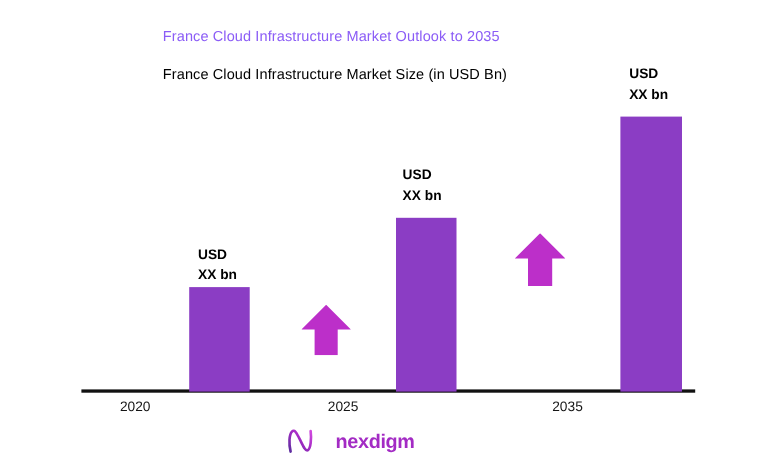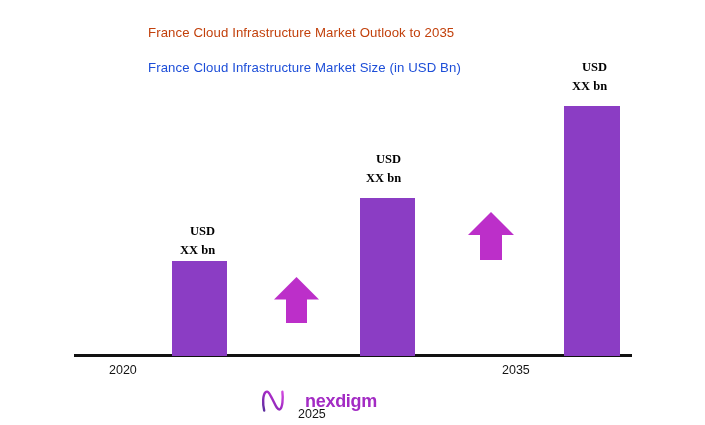--- a/index.html
+++ b/index.html
@@ -59,22 +59,21 @@
   }
 
   
   .bar-label {
     position: absolute;
     color: #000000;
     font-size: 12.5px;
     font-weight: bold;
     line-height: 1.55;
     white-space: nowrap;
-    text-align: right;
-    font-family: Liberation Serif, serif;
+    text-align: left;
   }
   .bar-label .lbl-unit,
   .bar-label .lbl-value {
     display: block;
   }
 
   
   .growth-arrow {
     position: absolute;
   }
@@ -111,22 +110,22 @@
     font-weight: bold;
     letter-spacing: -0.3px;
     line-height: 1;
   }
 </style>
 </head>
 <body>
 
 <div id="chart-root" style="background: rgb(255, 255, 255);">
 
-  <div class="title-line" id="title-main" style="color: #c2410c;">France Cloud Infrastructure Market Outlook to 2035</div>
-  <div class="title-line" id="title-sub" style="color: #1d4ed8;">France Cloud Infrastructure Market Size (in USD Bn)</div>
+  <div class="title-line" id="title-main" style="color: #8b5cf6;">France Cloud Infrastructure Market Outlook to 2035</div>
+  <div class="title-line" id="title-sub" style="color: #000000;">France Cloud Infrastructure Market Size (in USD Bn)</div>
 
   <div id="plot-area">
 
     <div id="axis-line" style="background: rgb(17, 17, 17);"></div>
 
     <div class="bar" id="bar-0" style="left: 172px; width: 55px; top: 261px; height: 95px; background: rgb(139, 61, 196);"></div>
     <div class="bar" id="bar-1" style="left: 360px; width: 55px; top: 198px; height: 158px; background: rgb(139, 61, 196);"></div>
     <div class="bar" id="bar-2" style="left: 564px; width: 56px; top: 106px; height: 250px; background: rgb(139, 61, 196);"></div>
 
     <div class="bar-label" id="bar-label-0" style="left: 180px; top: 222px; color: rgb(0, 0, 0);">
@@ -147,21 +146,21 @@
         <polygon points="22.5,0 45,22.5 33,22.5 33,46 12,46 12,22.5 0,22.5" fill="#BC2FC9"></polygon>
       </svg>
     </div>
     <div class="growth-arrow" id="arrow-1" style="left: 468px; top: 212px;">
       <svg width="46" height="48" viewBox="0 0 46 48" aria-hidden="true">
         <polygon points="23,0 46,23 34,23 34,48 12,48 12,23 0,23" fill="#BC2FC9"></polygon>
       </svg>
     </div>
 
     <div class="axis-label" id="axis-label-0" style="left: 109px; width: 180px;">2020</div>
-    <div class="axis-label" id="axis-label-2" style="left: 298px; width: 180px; margin-top: 44px;">2025</div>
+    <div class="axis-label" id="axis-label-2" style="left: 298px; width: 180px;">2025</div>
     <div class="axis-label" id="axis-label-4" style="left: 502px; width: 180px;">2035</div>
 
   </div>
 
   <div id="brand-logo">
     <span id="brand-mark-wrap">
       <svg id="brand-mark" width="25" height="22" viewBox="0 0 25 22" aria-hidden="true">
         <defs>
           <linearGradient id="nxGrad" x1="0" y1="1" x2="1" y2="0">
             <stop offset="0%" stop-color="#5B2D9E"></stop>

